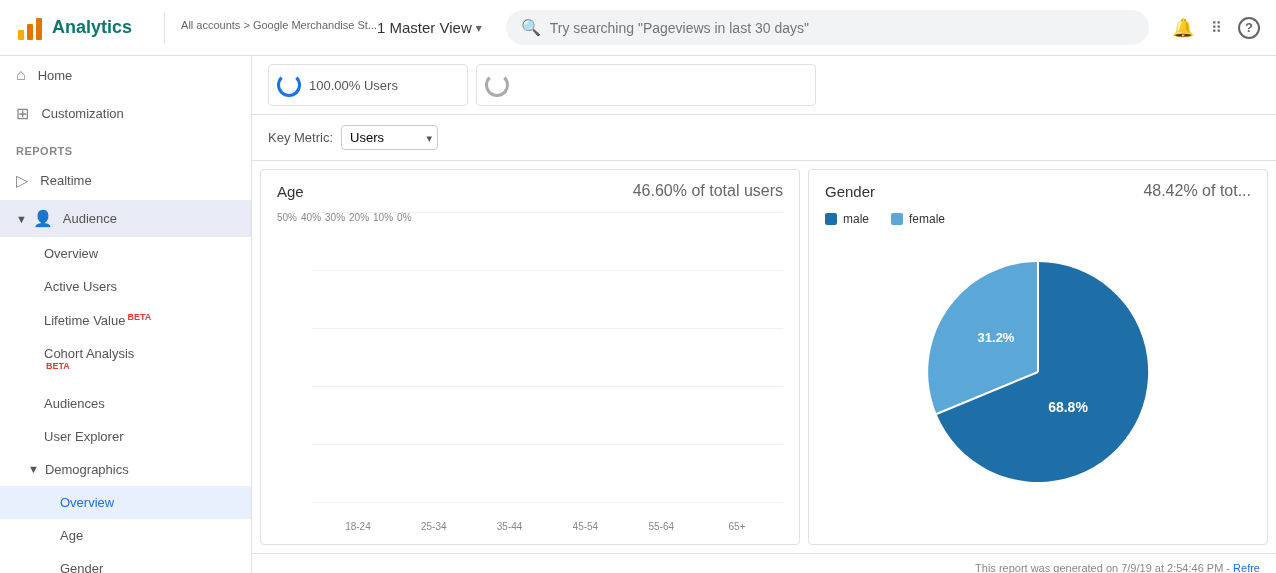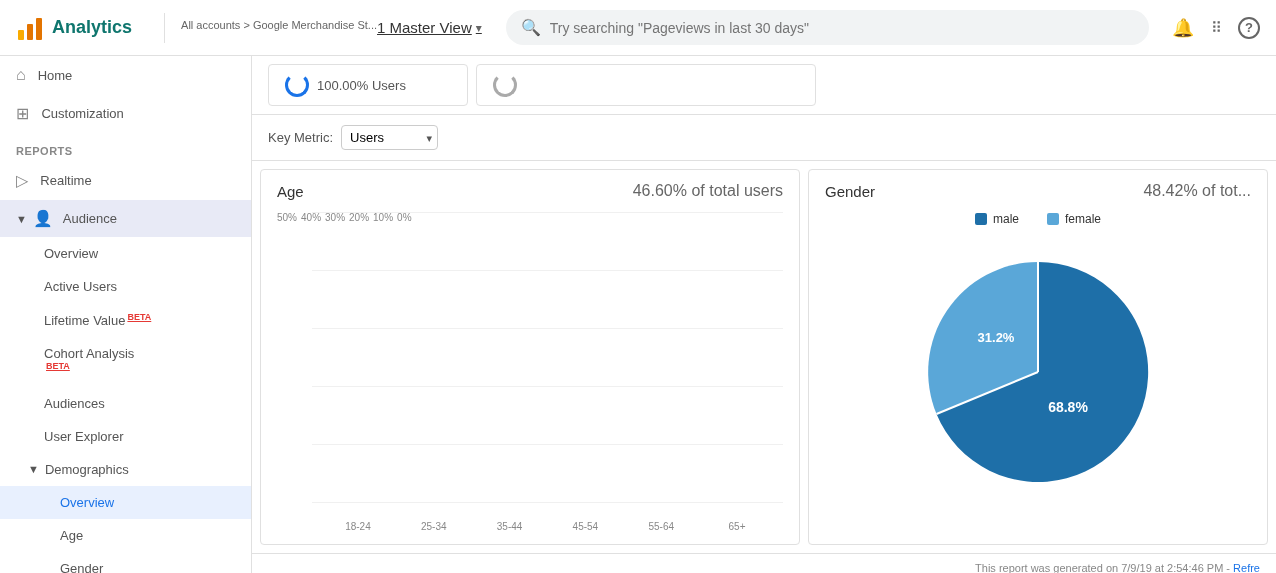--- a/index.html
+++ b/index.html
@@ -40,21 +40,20 @@
       display: flex;
       flex-direction: row;
     }
     .view-selector {
       display: flex;
       align-items: center;
       gap: 4px;
       font-size: 15px;
       color: #333;
       cursor: pointer;
-      text-decoration: underline;
     }
     .view-selector .chevron { font-size: 12px; color: #666; }
     .search-bar {
       flex: 1;
       margin: 0 24px;
       display: flex;
       align-items: center;
       background: #f1f3f4;
       border-radius: 24px;
       padding: 8px 16px;
@@ -128,21 +127,20 @@
       font-size: 13px;
       font-weight: 500;
     }
     .sidebar-group-header .chevron { margin-right: 6px; font-size: 11px; }
     .beta-badge {
       font-size: 9px;
       color: #e53935;
       font-weight: 600;
       vertical-align: super;
       margin-left: 2px;
-      text-decoration: underline;
     }
     .audience-header {
       display: flex;
       align-items: center;
       padding: 9px 16px;
       cursor: pointer;
       color: #555;
       font-size: 13px;
       font-weight: 500;
       background: #e8eaf6;
@@ -161,21 +159,21 @@
     
     .top-cards {
       display: flex;
       padding: 8px 16px;
       gap: 8px;
       border-bottom: 1px solid #e0e0e0;
     }
     .top-card {
       border: 1px solid #e0e0e0;
       border-radius: 4px;
-      padding: 8px 16px;
+      padding: 8px 8px;
       display: flex;
       align-items: center;
       gap: 8px;
       min-width: 200px;
     }
     .spinner {
       width: 24px;
       height: 24px;
       border: 3px solid #1a73e8;
       border-top-color: transparent;
@@ -310,23 +308,23 @@
     
     .pie-chart-card {
       border: 1px solid #e0e0e0;
       border-radius: 4px;
       padding: 12px 16px;
       width: 460px;
       flex-shrink: 0;
     }
     .pie-legend {
       display: flex;
-      gap: 28px;
+      gap: 22px;
       margin-bottom: 16px;
-      justify-content: center;
+      justify-content: flex-start;
     }
     .legend-item { display: flex; align-items: center; gap: 6px; font-size: 12px; }
     .legend-dot { width: 12px; height: 12px; border-radius: 2px; }
     .pie-container {
       display: flex;
       justify-content: center;
       align-items: center;
     }
 
     

